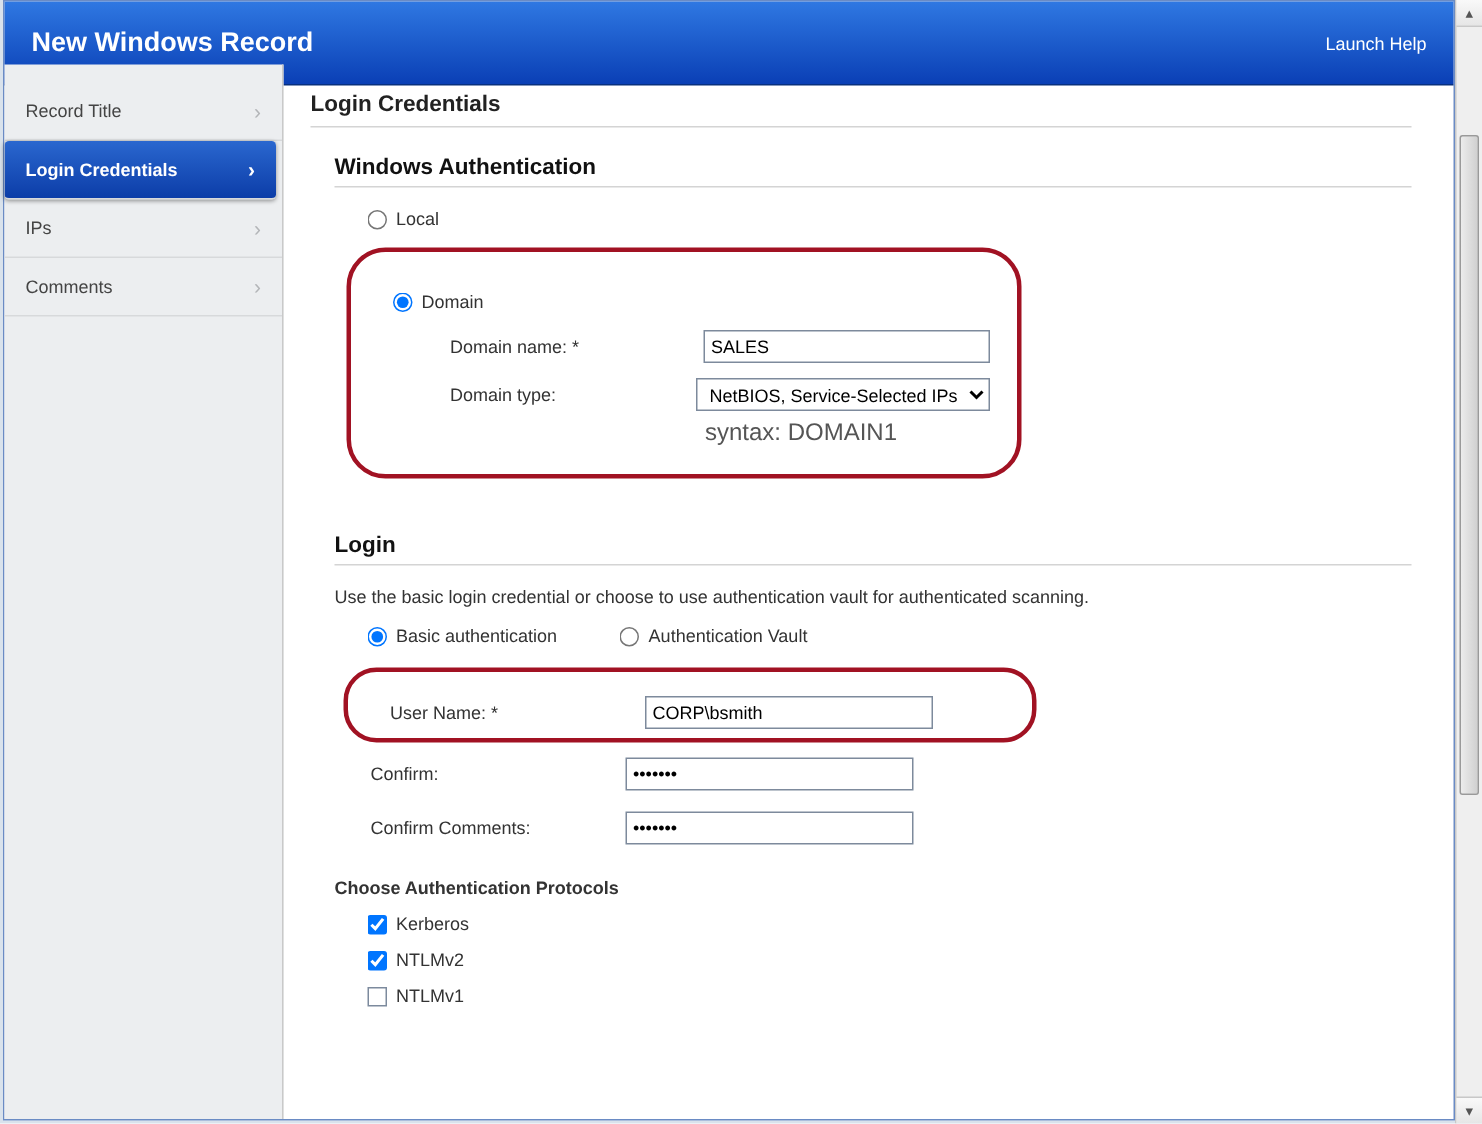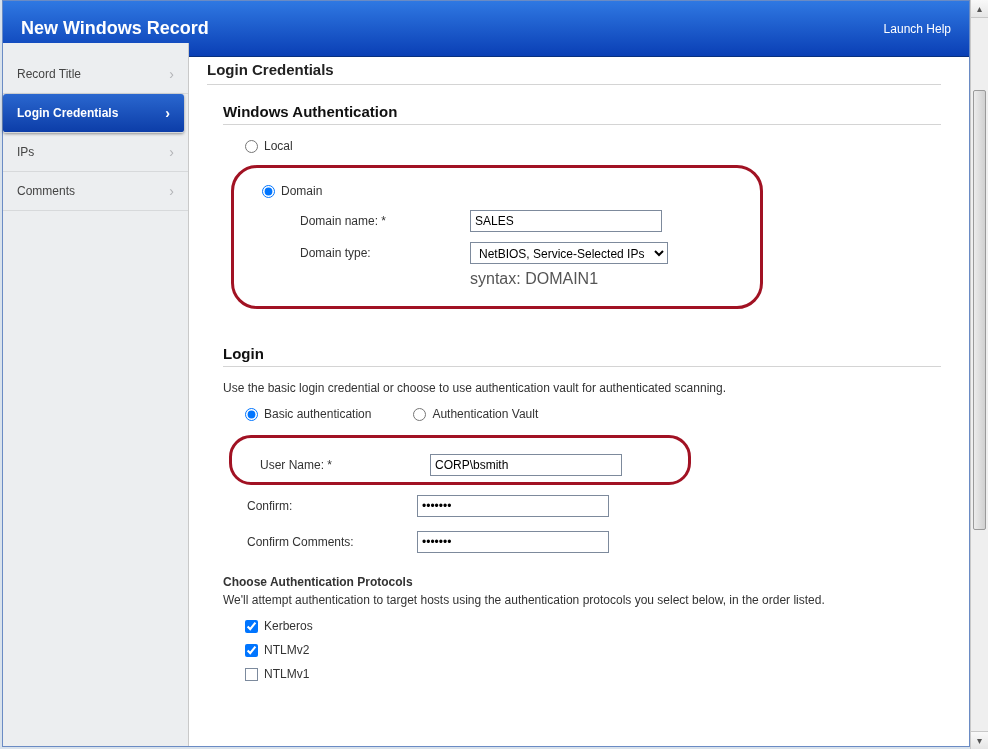--- a/index.html
+++ b/index.html
@@ -95,23 +95,23 @@
       padding-bottom: 4px;
       border-bottom: 1px solid #d4d4d4;
       margin: 8px 0 14px 0;
     }
     .section { margin-left: 16px; }
     .radio-row { display:flex; align-items:center; gap:6px; margin: 6px 0 12px 22px; }
     .radio-row input[type=radio], .check-row input[type=checkbox] { width:13px; height:13px; }
     .domain-box {
       border: 3px solid #a11223;
       border-radius: 26px;
-      padding: 10px 18px 18px 18px;
+      padding: 20px 18px 18px 18px;
       margin: 0 22px 0 8px;
-      width: 532px;
+      width: 450px;
     }
     .domain-box .radio-row { margin-left: 10px; }
     .frow { display:flex; align-items:center; margin: 10px 0 0 48px; }
     .frow label { width: 170px; }
     .frow select, .frow input[type=text], .frow input[type=password] {
       border: 1px solid #7d8a9c;
       font-size: 12px;
       padding: 3px 4px;
       height: 22px;
       width: 192px;
@@ -219,21 +219,20 @@
         <div class="frow frow-nobox">
           <label>Confirm:</label>
           <input type="text" value="•••••••" style="">
         </div>
         <div class="frow frow-nobox" style="margin-top:14px;">
           <label>Confirm Comments:</label>
           <input type="text" value="•••••••" style="">
         </div>
 
         <div class="sub-head">Choose Authentication Protocols</div>
-        <div class="sub-help">We'll attempt authentication to target hosts using the authentication protocols you select below, in the order listed.</div>
 
         <div class="check-row">
           <input type="checkbox" checked="" style="">
           <label>Kerberos</label>
         </div>
         <div class="check-row">
           <input type="checkbox" checked="" style="">
           <label>NTLMv2</label>
         </div>
         <div class="check-row">

